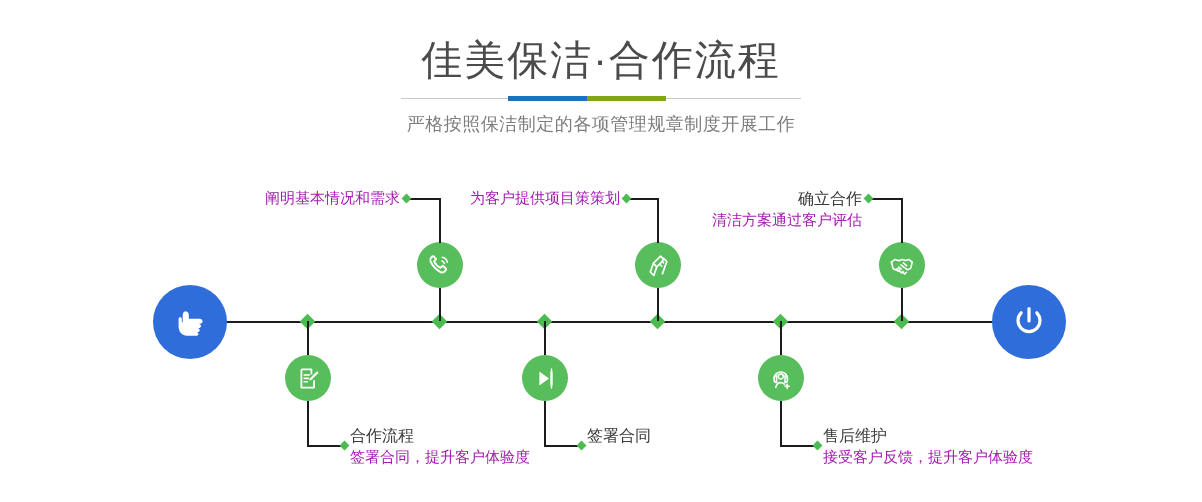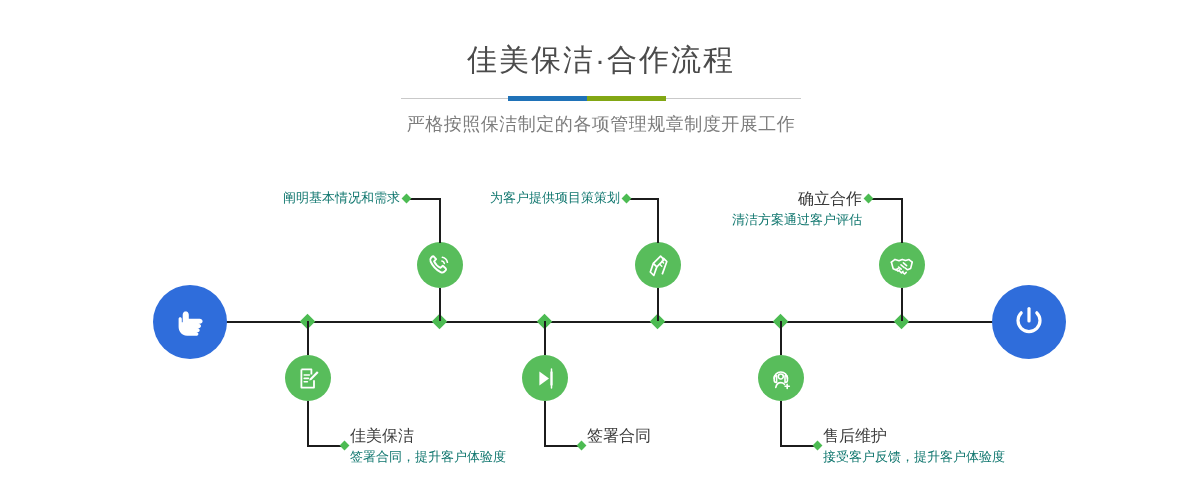--- a/index.html
+++ b/index.html
@@ -19,21 +19,21 @@
   .header {
     position: absolute;
     left: 0;
     top: 0;
     width: 1202px;
     text-align: center;
   }
   .title {
     margin: 0;
     padding-top: 38px;
-    font-size: 30px;
+    font-size: 41px;
     line-height: 44px;
     font-weight: 400;
     color: #4b4b4b;
     letter-spacing: 2px;
   }
   .divider {
     position: relative;
     width: 400px;
     margin: 14px auto 0 auto;
     height: 6px;
@@ -150,23 +150,23 @@
     position: absolute;
     white-space: nowrap;
   }
   .label .lbl-title {
     font-size: 16px;
     line-height: 22px;
     color: #3b3b3b;
     display: block;
   }
   .label .lbl-desc {
-    font-size: 13px;
+    font-size: 15px;
     line-height: 20px;
-    color: #0f766e;
+    color: #a21caf;
     display: block;
   }
   .label.align-right { text-align: right; }
   .label.align-left  { text-align: left; }
 </style>
 </head>
 <body>
 
 <div class="header">
   <h1 class="title">佳美保洁·合作流程</h1>
@@ -227,21 +227,21 @@
         <line x1="8.2" y1="12.4" x2="12.4" y2="12.4" stroke="#ffffff" stroke-width="1.6" stroke-linecap="round"></line>
         <line x1="8.2" y1="15.8" x2="11.4" y2="15.8" stroke="#ffffff" stroke-width="1.6" stroke-linecap="round"></line>
         <path fill="#ffffff" d="M21.0 5.2 l1.6 1.6 -7.2 7.2 -2.2 0.6 0.6-2.2 z"></path>
       </svg>
     </span>
   </div>
   <div class="vline" style="left:307px; top:401px; height:45px;"></div>
   <div class="hline" style="left:307px; top:445px; width:36px;"></div>
   <div class="label-dot" style="left:341px; top:442px;"></div>
   <div class="label align-left" style="left:350px; top:425px; width:260px;">
-    <span class="lbl-title">佳美保洁</span>
+    <span class="lbl-title">合作流程</span>
     <span class="lbl-desc">签署合同，提升客户体验度</span>
   </div>
 
   <div class="diamond" style="left:652px; top:316px;"></div>
   <div class="vline" style="left:657px; top:288px; height:33px;"></div>
   <div class="node-circle" style="left:635px; top:242px;">
     <span>
       <svg width="25" height="25" viewBox="0 0 25 25">
         <g fill="none" stroke="#ffffff" stroke-width="1.7" stroke-linejoin="round">
           <path d="M4.3 19.0 l3.0-8.6 3.5 3.5 -3.0 8.6 z"></path>

